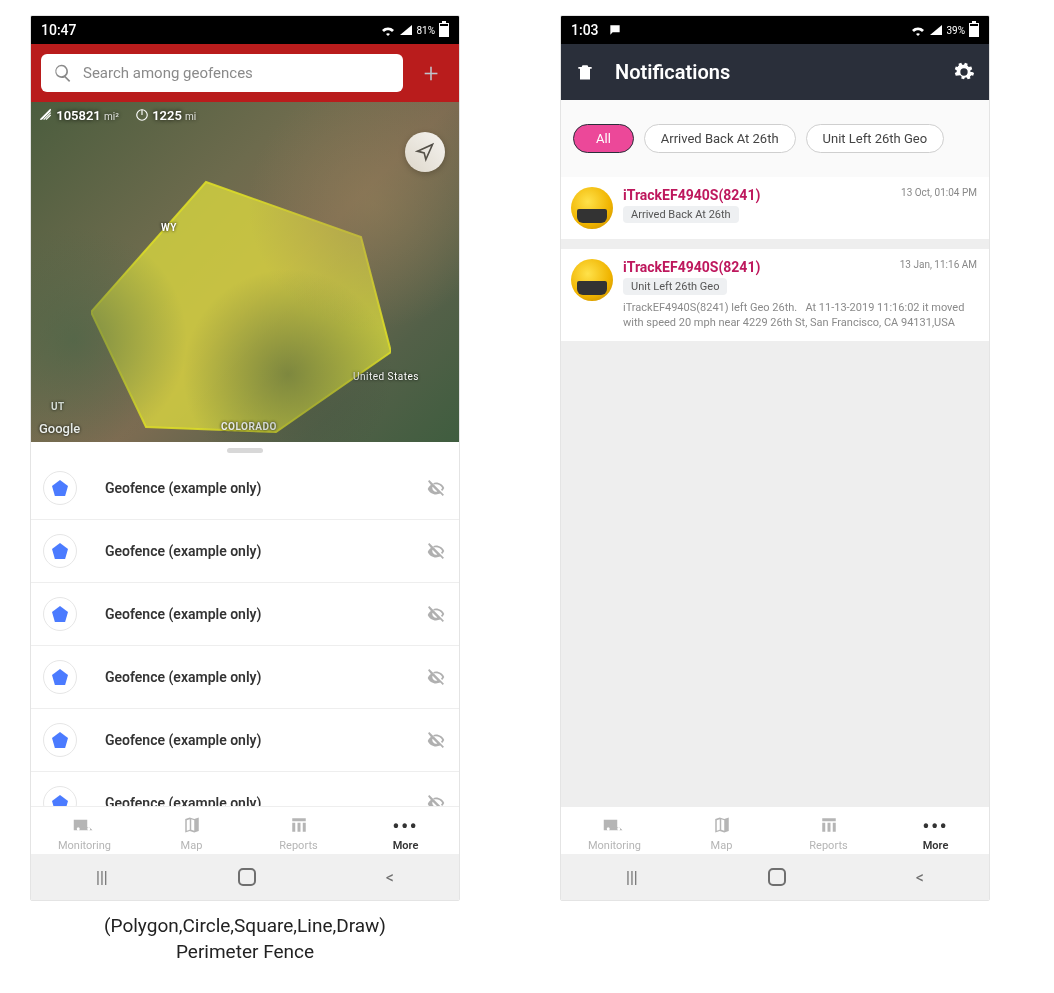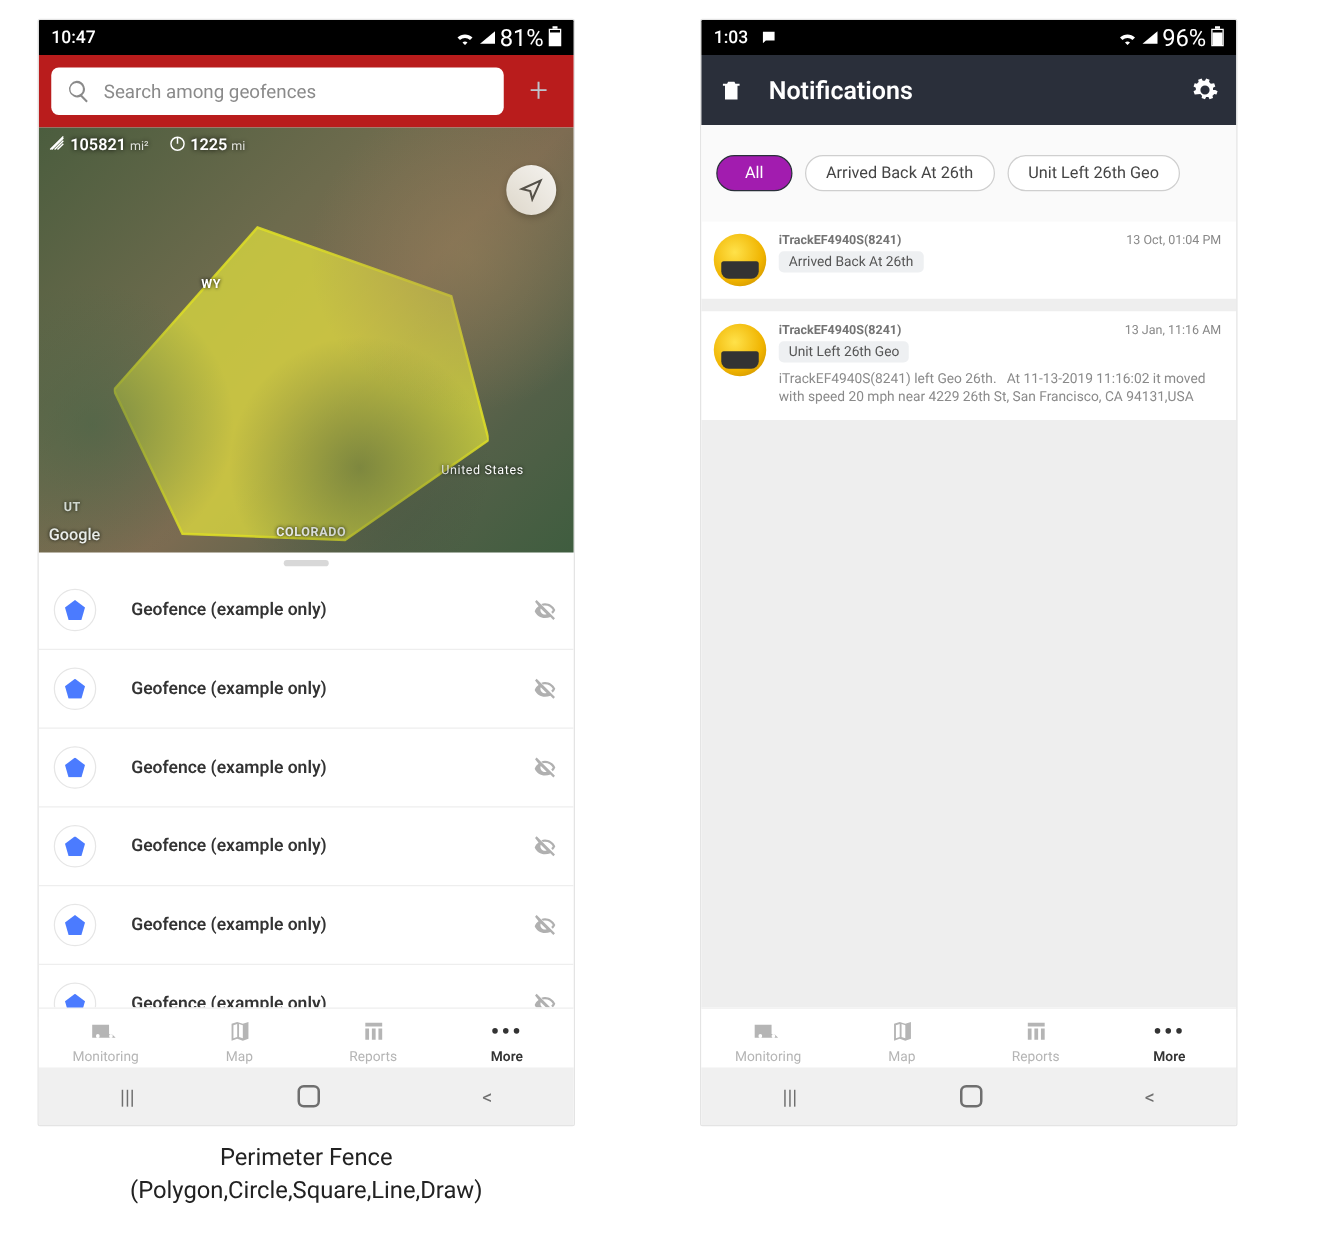--- a/index.html
+++ b/index.html
@@ -4,21 +4,21 @@
 <style>
   * { box-sizing:border-box; margin:0; padding:0; }
   body { font-family: -apple-system, Roboto, Arial, sans-serif; background:#fff; width:1054px; height:993px; display:flex; gap:100px; padding:15px 30px 10px 30px; color:#333; }
   .phone { width:430px; display:flex; flex-direction:column; }
   .screen { border:1px solid #e4e4e4; background:#fff; border-radius:2px; display:flex; flex-direction:column; height:886px; overflow:hidden; }
 
   
   .status { background:#000; color:#fff; font-size:14px; display:flex; align-items:center; padding:4px 10px; height:28px; }
   .status .time { font-weight:500; }
   .status .spacer { flex:1; }
-  .status .icons { display:flex; align-items:center; gap:4px; font-size:19px;}
+  .status .icons { display:flex; align-items:center; gap:4px; font-size:10px;}
   .tri { width:0;height:0;border-style:solid;border-width:0 0 10px 12px;border-color:transparent transparent #fff transparent; display:inline-block;}
   .batt { width:10px;height:14px;border:1px solid #fff; position:relative; display:inline-block; background:linear-gradient(#fff,#fff) 0 100%/100% 85% no-repeat;}
   .batt:before{content:"";position:absolute;top:-3px;left:2px;width:4px;height:2px;background:#fff;}
 
   
   .dark-bar{ background:#b91c1c; color:#fff; display:flex; align-items:center; padding:10px 10px; gap:10px; }
   .search-box{ flex:1; background:#fff; border-radius:6px; display:flex; align-items:center; padding:9px 12px; color:#8a8a8a;}
   .plus-btn{ width:36px; text-align:center; font-size:26px; font-weight:300; color:#bfc4cc;}
   .title-bar{ background:#2a2f3a; color:#fff; display:flex; align-items:center; padding:16px 14px; font-size:20px; font-weight:600; gap:20px;}
   .title-bar .spacer{flex:1;}
@@ -43,30 +43,30 @@
   .list{ flex:1; overflow:hidden;}
   .row{ display:flex; align-items:center; padding:14px 12px; border-bottom:1px solid #eee; gap:28px;}
   .chip{ width:34px;height:34px;border:1px solid #e6e6e6;border-radius:50%;display:flex;align-items:center;justify-content:center;}
   .pent{ width:16px;height:16px;background:#4b7bff;clip-path:polygon(50% 0,100% 38%,82% 100%,18% 100%,0 38%);}
   .row .label{flex:1;font-size:14px;font-weight:600;color:#333;}
   .eye-off{ color:#b0b0b0; }
 
   
   .filters{ display:flex; gap:10px; padding:24px 12px 24px; background:#fafafa;}
   .pill{ border:1px solid #cfcfcf; border-radius:18px; padding:6px 16px; font-size:13px; color:#444; background:#fff;}
-  .pill.active{ background:#a21caf; color:#fff; border-color:#2a2f3a; padding:6px 22px;}
+  .pill.active{ background:#ec4899; color:#fff; border-color:#2a2f3a; padding:6px 22px;}
 
   
   .notif-list{ background:#eee; flex:1;}
   .card{ background:#fff; padding:10px 12px 10px 10px; display:flex; gap:10px; margin-bottom:10px;}
   .avatar{width:42px;height:42px;border-radius:50%;background:radial-gradient(circle at 40% 35%,#ffe24a,#f0b400 60%,#c08500);flex-shrink:0;position:relative;}
   .avatar:after{content:"";position:absolute;bottom:6px;left:6px;right:6px;height:14px;background:#333;border-radius:2px 2px 6px 6px;}
   .card-body{flex:1;}
   .card-head{display:flex;align-items:flex-start;justify-content:space-between;}
-  .card-title{font-weight:700;font-size:10px;color:#737373;}
+  .card-title{font-weight:700;font-size:14px;color:#be185d;}
   .card-time{font-size:10px;color:#888;}
   .tag{display:inline-block;background:#eef0f2;border-radius:4px;padding:2px 8px;font-size:11px;color:#555;margin-top:3px;}
   .card-text{font-size:11px;color:#8a8a8a;line-height:1.35;margin-top:6px;padding:0 0 0 0px;}
 
   
   .bottom{ border-top:1px solid #eee; display:flex; padding:8px 0 2px; background:#fff;}
   .btab{ flex:1; text-align:center; font-size:11px; color:#b5b5b5;}
   .btab.active{ color:#333; font-weight:600;}
   .btab .bicon{height:20px;display:flex;align-items:center;justify-content:center;margin-bottom:4px;color:#b5b5b5;}
   .btab.active .bicon{color:#333;}
@@ -215,40 +215,40 @@
       <div class="btab active"><div class="bicon" style="font-size:18px;font-weight:900;letter-spacing:2px">•••</div><span>More</span></div>
     </div>
 
     <div class="anav">
       <span>|||</span>
       <span style="width:18px;height:18px;border:2px solid #6f6f6f;border-radius:5px;display:inline-block"></span>
       <span>&lt;</span>
     </div>
   </div>
   <div class="caption">
+    <div>(Polygon,Circle,Square,Line,Draw)</div>
     <div>Perimeter Fence</div>
-    <div>(Polygon,Circle,Square,Line,Draw)</div>
   </div>
 </div>
 
 <div class="phone">
   <div class="screen">
 
     <div class="status">
       <span class="time">1:03</span>
       <svg width="16" height="14" viewBox="0 0 24 24" fill="#fff" style="margin-left:8px">
           <path d="M4 4h16v12H8l-4 4z"></path>
         </svg>
       <span class="spacer"></span>
       <span class="icons">
         <svg width="16" height="12" viewBox="0 0 24 18" fill="#fff">
             <path d="M12 18l-3-3c1.7-1.7 4.3-1.7 6 0l-3 3zm-6-6l-3-3c5-5 13-5 18 0l-3 3c-3.3-3.3-8.7-3.3-12 0z"></path>
           </svg>
         <span class="tri"></span>
-        <span>96%</span>
+        <span>39%</span>
         <span class="batt"></span>
       </span>
     </div>
 
     <div class="title-bar">
       <svg width="20" height="22" viewBox="0 0 24 24" fill="#fff">
           <path d="M6 7h12v14H6zM9 4h6l1 2H8zM4 6h16v2H4z"></path>
         </svg>
       <span>Notifications</span>
       <span class="spacer"></span>

